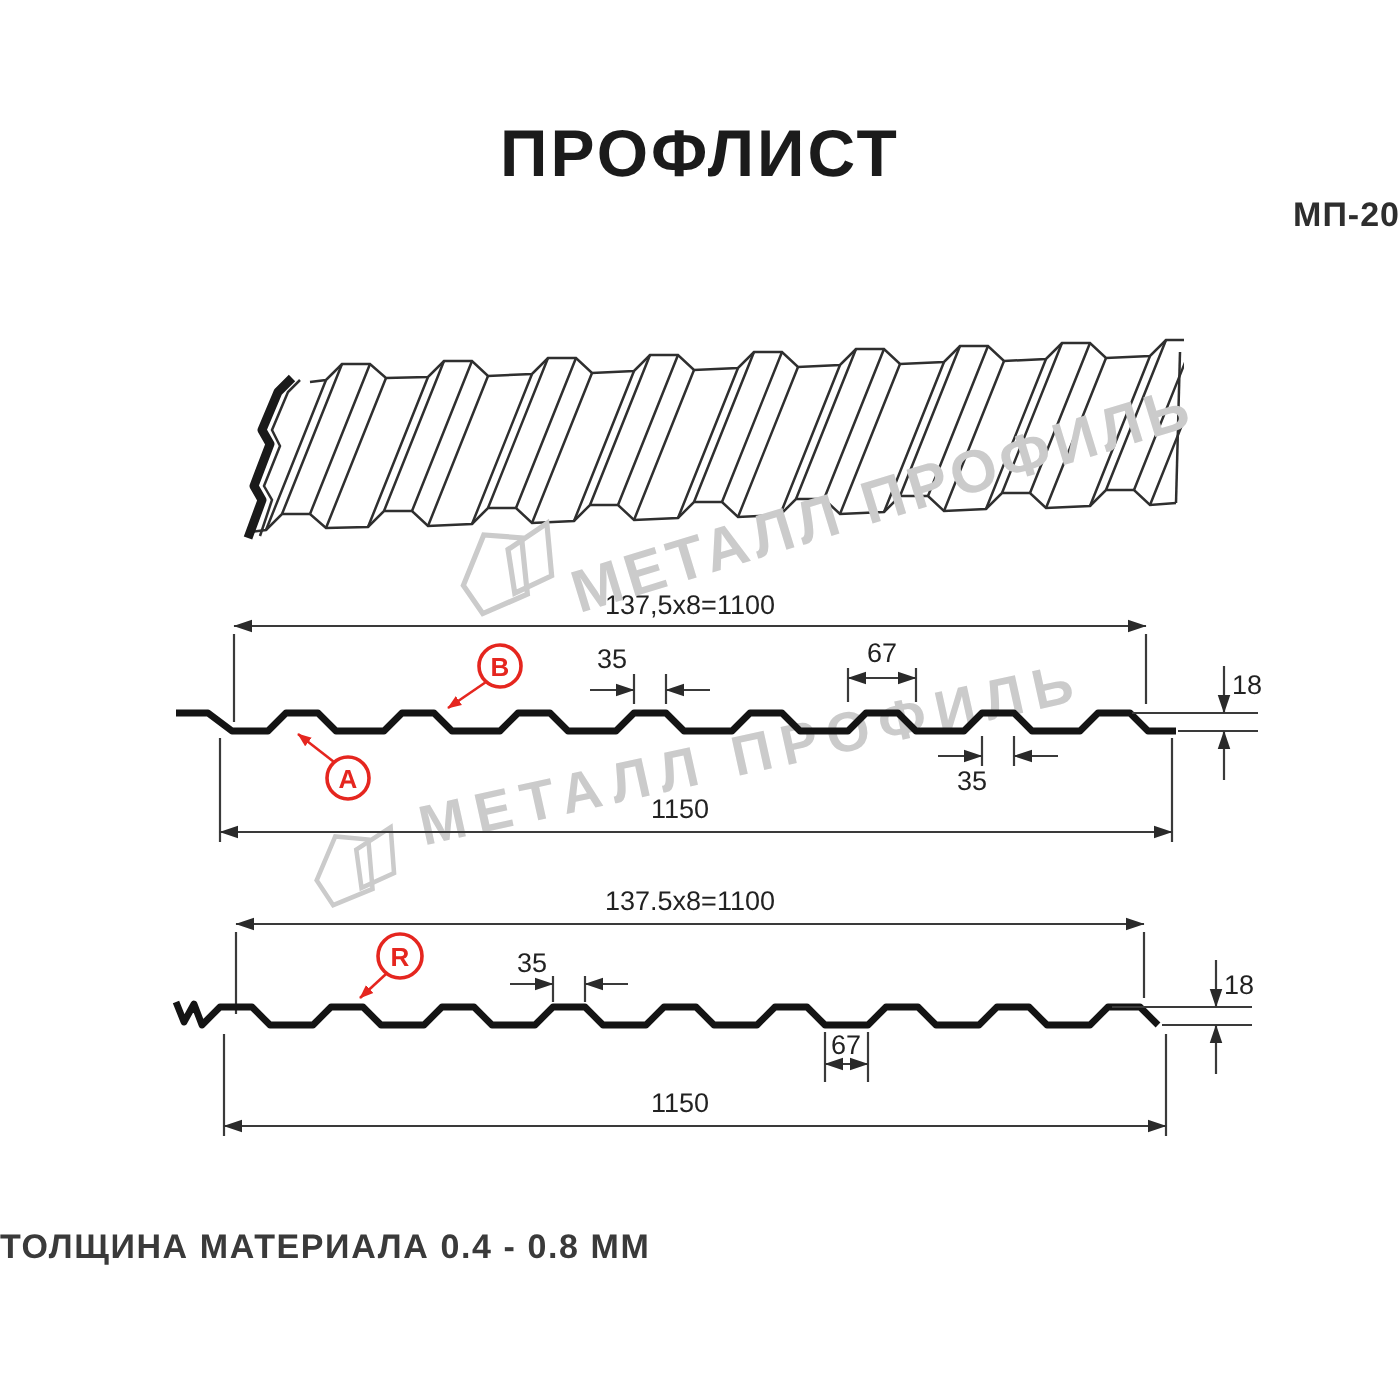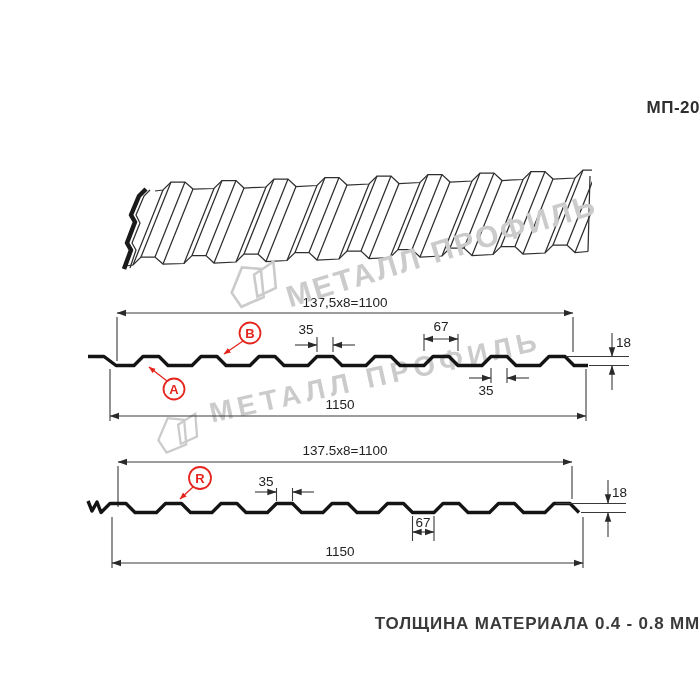--- a/index.html
+++ b/index.html
@@ -2,21 +2,21 @@
 <html><head>
 <meta charset="utf-8">
 <style>
   html,body{margin:0;padding:0;background:#ffffff;}
   .canvas{position:relative;width:700px;height:700px;background:#fff;overflow:hidden;
           font-family:"Liberation Sans",sans-serif;}
   .title{position:absolute;left:0;right:0;top:58px;text-align:center;
          font-size:33px;font-weight:bold;letter-spacing:1.5px;color:#1b1b1b;}
   .subtitle{position:absolute;left:0;right:0;top:98px;text-align:right;
          font-size:17px;font-weight:bold;letter-spacing:.5px;color:#2e2e2e;}
-  .footer{position:absolute;left:0;right:0;top:614px;text-align:right;
+  .footer{position:absolute;left:0;right:0;top:614px;text-align:left;
          font-size:17px;font-weight:bold;letter-spacing:.8px;color:#3a3a3a;}
   .wm-text{position:absolute;white-space:nowrap;font-weight:bold;color:#cbcbcb;}
   .wm1-text{left:287px;top:281px;font-size:30px;letter-spacing:2.5px;
             transform:rotate(-17deg);transform-origin:0 50%;}
   .wm2-text{left:210px;top:398px;font-size:28px;letter-spacing:5px;
             transform:rotate(-12.5deg);transform-origin:0 50%;}
   .wm-logo{position:absolute;}
   .wm1-logo{left:226px;top:258px;transform:rotate(-14deg);}
   .wm2-logo{left:151px;top:411px;transform:rotate(-13deg);}
   svg#diagram{position:absolute;left:0;top:0;z-index:2;}
@@ -27,20 +27,21 @@
   .dimtxt{font-family:"Liberation Sans",sans-serif;font-size:13.5px;fill:#222;}
   .redlbl{font-family:"Liberation Sans",sans-serif;font-size:13px;font-weight:bold;fill:#e5261f;}
   .redcirc{stroke:#e5261f;stroke-width:1.8;fill:none;}
   .redline{stroke:#e5261f;stroke-width:1.3;fill:none;}
 </style>
 </head>
 <body>
 
 <div class="canvas">
 
+  <div class="title">ПРОФЛИСТ</div>
   <div class="subtitle">МП-20</div>
 
   <div>
     <svg class="wm-logo wm2-logo wm-under" width="54" height="42" viewBox="0 0 56 48">
       <path d="M4,28 L20,6 L38,12 L34,40 L10,44 Z" fill="none" stroke="#cbcbcb" stroke-width="2.6"></path>
       <path d="M30,16 L52,8 L48,34 L28,38 Z" fill="none" stroke="#cbcbcb" stroke-width="2.6"></path>
     </svg>
     <div class="wm-text wm2-text wm-under">МЕТАЛЛ ПРОФИЛЬ</div>
   </div>
 

